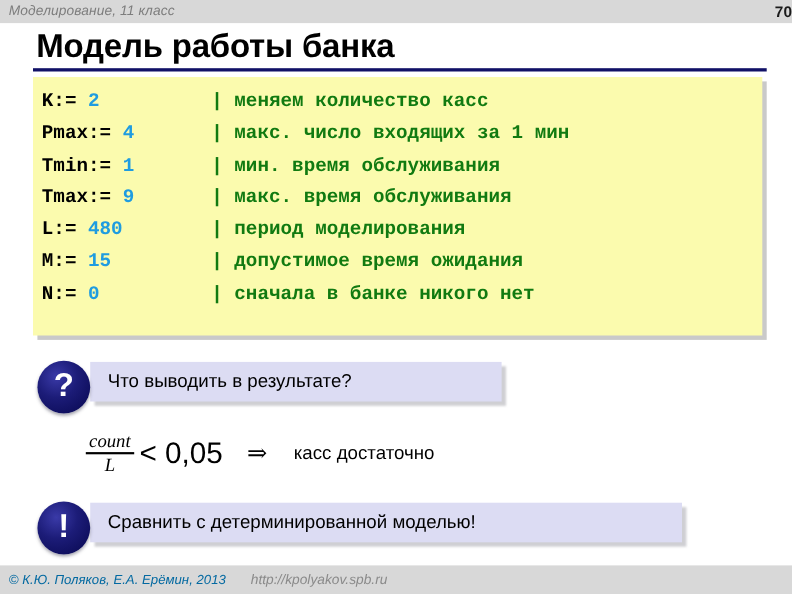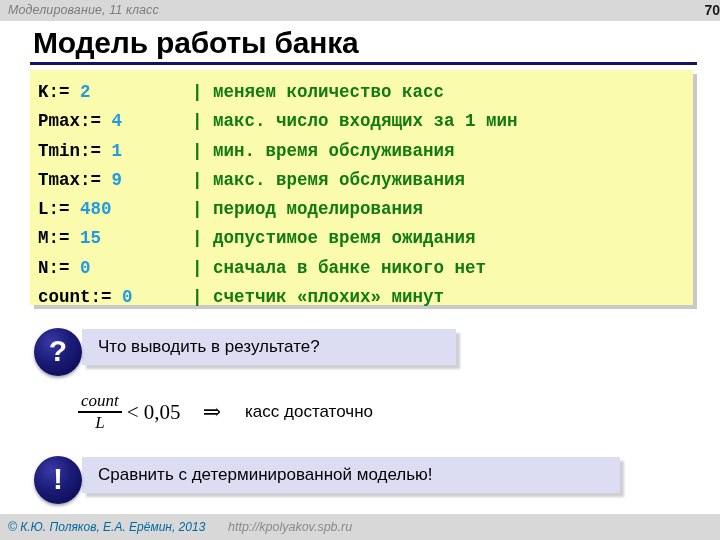--- a/index.html
+++ b/index.html
@@ -170,22 +170,22 @@
     line-height: 1.05;
   }
   .fraction .numer { padding: 0 3px 1px 3px; }
   .fraction .bar {
     width: 100%;
     height: 1.6px;
     background: #000;
   }
   .fraction .denom { padding: 1px 3px 0 3px; }
   .formula-rel {
-    font-family: Liberation Serif, serif;
-    font-size: 21px;
+    font-family: Liberation Sans, sans-serif;
+    font-size: 27px;
     margin-left: 5px;
     white-space: nowrap;
   }
   .formula-arrow {
     font-family: "Liberation Serif", "DejaVu Serif", serif;
     font-size: 22px;
     margin-left: 22px;
   }
   .formula-note {
     font-family: "Liberation Sans", sans-serif;
@@ -232,21 +232,20 @@
 <div class="code-shadow"></div>
 <div class="code-block"></div>
 <div class="code-lines" id="code-lines">
     <div class="code-line"><span class="col-a"><span class="c-name">K:=</span><span class="c-num"> 2</span></span><span class="c-cmt">|</span><span class="c-cmt"> меняем количество касс</span></div>
     <div class="code-line"><span class="col-a"><span class="c-name">Pmax:=</span><span class="c-num"> 4</span></span><span class="c-cmt">|</span><span class="c-cmt"> макс. число входящих за 1 мин</span></div>
     <div class="code-line"><span class="col-a"><span class="c-name">Tmin:=</span><span class="c-num"> 1</span></span><span class="c-cmt">|</span><span class="c-cmt"> мин. время обслуживания</span></div>
     <div class="code-line"><span class="col-a"><span class="c-name">Tmax:=</span><span class="c-num"> 9</span></span><span class="c-cmt">|</span><span class="c-cmt"> макс. время обслуживания</span></div>
     <div class="code-line"><span class="col-a"><span class="c-name">L:=</span><span class="c-num"> 480</span></span><span class="c-cmt">|</span><span class="c-cmt"> период моделирования</span></div>
     <div class="code-line"><span class="col-a"><span class="c-name">M:=</span><span class="c-num"> 15</span></span><span class="c-cmt">|</span><span class="c-cmt"> допустимое время ожидания</span></div>
     <div class="code-line"><span class="col-a"><span class="c-name">N:=</span><span class="c-num"> 0</span></span><span class="c-cmt">|</span><span class="c-cmt"> сначала в банке никого нет</span></div>
-    <div class="code-line"><span class="col-a"><span class="c-name">count:=</span><span class="c-num"> 0</span></span><span class="c-cmt">|</span><span class="c-cmt"> счетчик «плохих» минут</span></div>
   </div>
 
 <div class="callout" id="callout-question">
   <div class="callout-box-shadow"></div>
   <div class="callout-box"></div>
   <div class="callout-text">Что выводить в результате?</div>
   <div class="callout-circle">
     <span class="callout-glyph">?</span>
   </div>
 </div>

